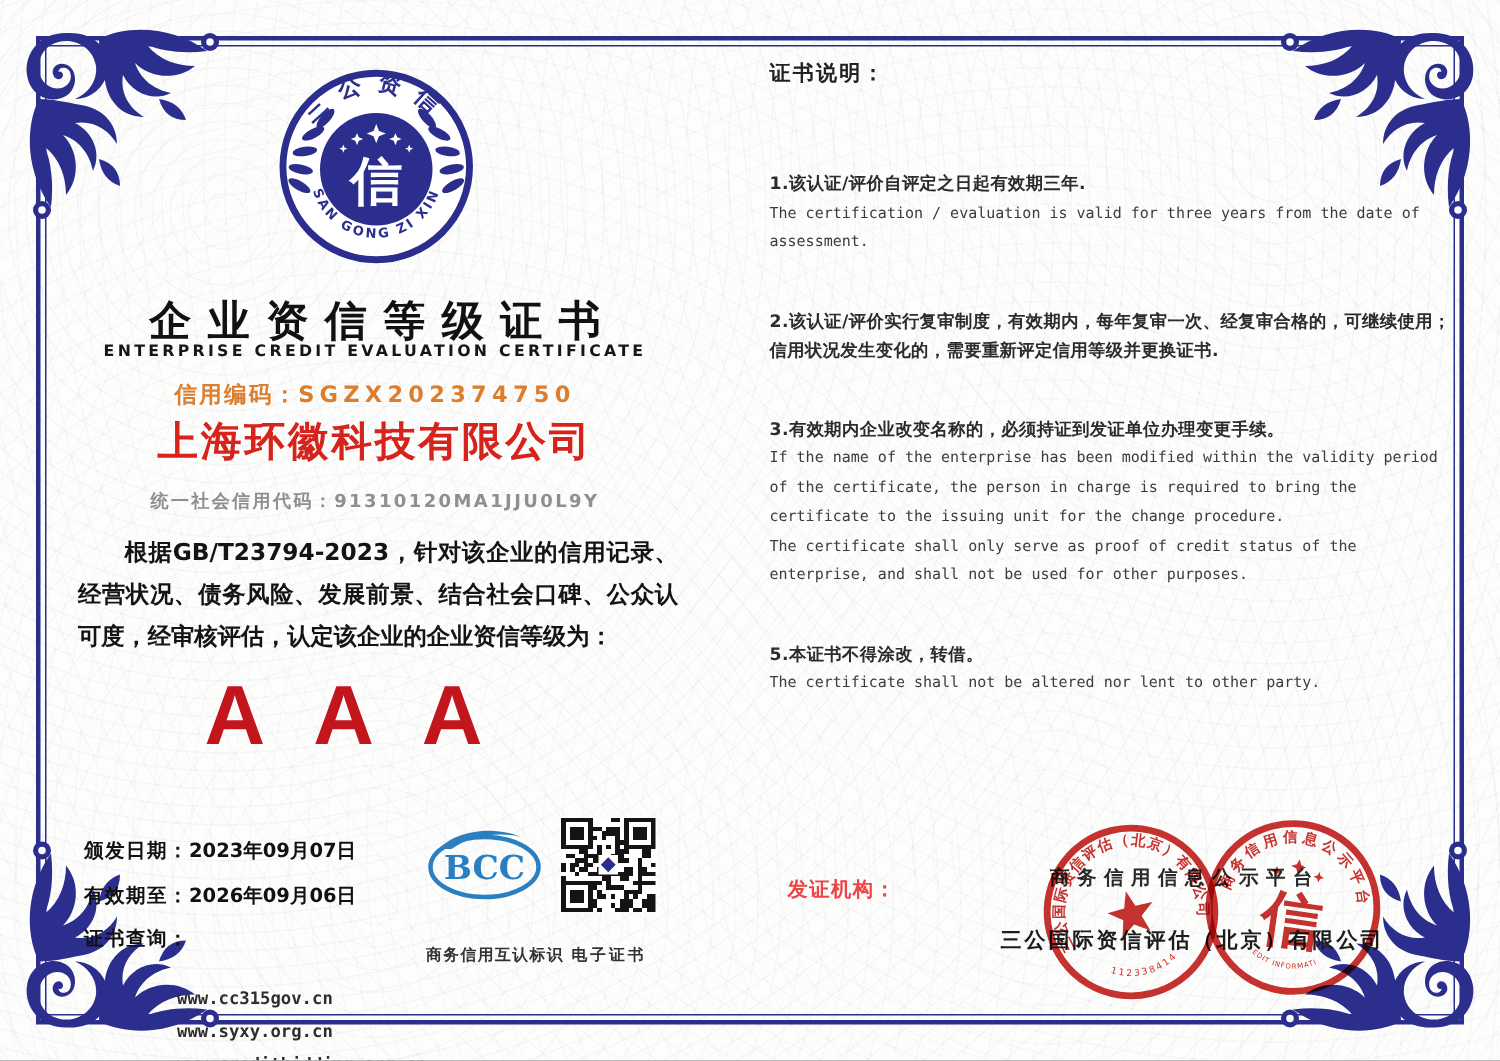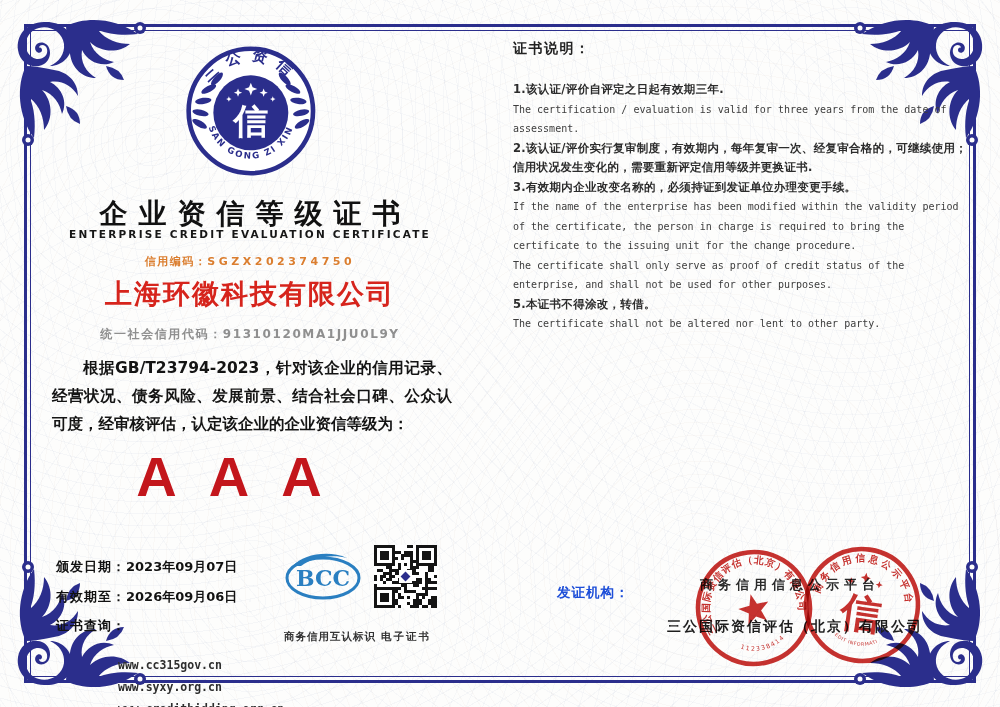--- a/index.html
+++ b/index.html
@@ -19,21 +19,21 @@
   .corner.bl{left:6px;bottom:6px;transform:scaleY(-1);}
   .corner.br{right:6px;bottom:6px;transform:scale(-1,-1);}
   .abs{position:absolute;}
   
   .emblem{left:175px;top:36px;width:148px;height:150px;}
   .title{left:38px;top:195px;width:424px;font-family:"DejaVu Serif","Liberation Serif",serif;
          font-size:28px;font-weight:bold;letter-spacing:11px;color:#111;white-space:nowrap;
          text-align:center;text-indent:11px;}
   .subtitle{left:38px;top:228px;width:424px;font-size:10.5px;font-weight:bold;letter-spacing:2.2px;
             color:#161616;text-align:center;white-space:nowrap;}
-  .credit-line{left:38px;top:254px;width:424px;text-align:center;font-size:11px;font-weight:bold;
+  .credit-line{left:38px;top:254px;width:424px;text-align:center;font-size:15px;font-weight:bold;
                color:#db7e2f;letter-spacing:1.5px;white-space:nowrap;}
   .credit-line .val{letter-spacing:3.5px;}
   .company{left:38px;top:276px;width:424px;text-align:center;font-size:27px;font-weight:bold;
            color:#d6241c;letter-spacing:2px;white-space:nowrap;}
   .social{left:38px;top:326px;width:424px;text-align:center;font-size:12px;color:#8f8f8f;
           letter-spacing:1.6px;white-space:nowrap;font-weight:bold;}
   .para{left:52px;top:354px;width:400px;font-size:15.5px;line-height:28px;font-weight:bold;
         color:#141414;text-align:justify;text-indent:2em;}
   .rating{left:25px;top:444px;width:424px;text-align:center;font-family:Liberation Sans, sans-serif;
           font-size:56px;font-weight:bold;color:#c3161c;letter-spacing:32px;text-indent:16px;white-space:nowrap;}
@@ -46,23 +46,23 @@
                font-weight:bold;letter-spacing:1px;}
   .qr{left:374px;top:545px;width:63px;height:63px;background:#fff;}
   .qr-logo{position:absolute;left:399px;top:570px;width:13px;height:13px;background:#fff;
            display:flex;align-items:center;justify-content:center;}
   .qr-logo i{display:block;width:7px;height:7px;background:#2b2e8c;transform:rotate(45deg);}
   .qr-caption{left:370px;top:630px;width:72px;text-align:center;font-size:10.5px;color:#333;
               font-weight:bold;letter-spacing:2px;}
   
   .notes-head{left:513px;top:40px;font-size:14px;font-weight:bold;letter-spacing:1.5px;color:#222;}
   .notes{left:513px;top:80px;width:462px;}
-  .note-zh{font-size:11.5px;line-height:19.5px;font-weight:bold;color:#2c2c2c;letter-spacing:.3px;}
+  .note-zh{font-size:11.5px;line-height:19.5px;font-weight:bold;color:#2c2c2c;letter-spacing:.3px;margin-top:33px;}
   .note-en{font-size:10px;line-height:19.5px;font-family:"DejaVu Sans Mono",monospace;color:#3c3c3c;}
-  .issuer-label{left:525px;top:584px;font-size:13.5px;font-weight:bold;letter-spacing:1px;color:#1d4ed8;margin-left:32px;}
+  .issuer-label{left:525px;top:584px;font-size:13.5px;font-weight:bold;letter-spacing:1px;color:#ef4444;}
   .issuer-line1{left:640px;top:576px;width:300px;text-align:center;font-size:13px;font-weight:bold;
                 letter-spacing:5px;color:#2a2a2a;z-index:1;}
   .issuer-line2{left:620px;top:618px;width:350px;text-align:center;font-size:14px;font-weight:bold;
                 letter-spacing:2px;color:#1d1d1d;z-index:1;}
   .seal{position:absolute;width:122px;height:122px;z-index:2;mix-blend-mode:multiply;opacity:.92;}
   .seal-left{left:693px;top:547px;}
   .seal-right{left:801px;top:544px;}
 </style>
 </head>
 <body>

